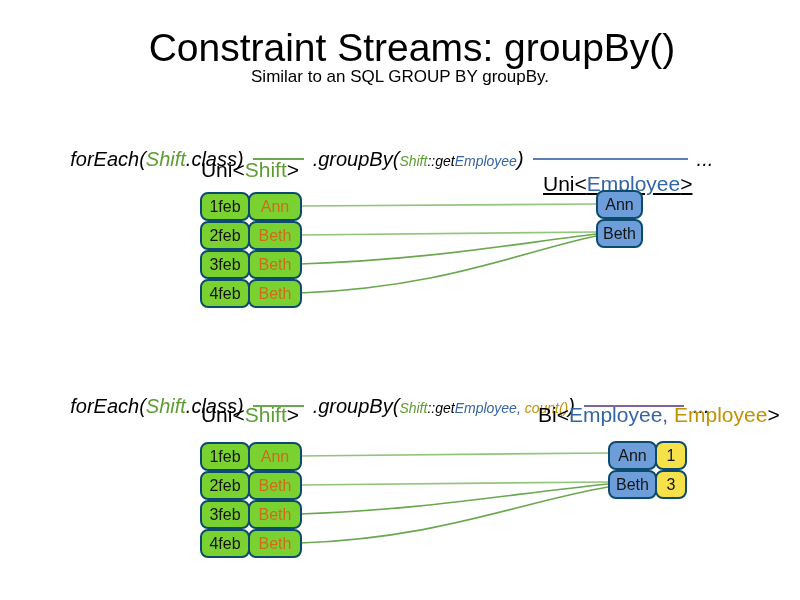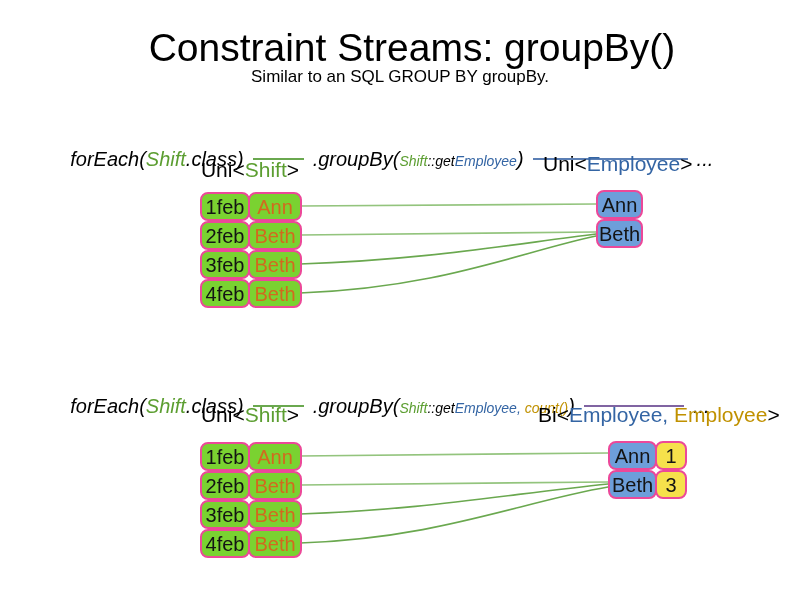--- a/index.html
+++ b/index.html
@@ -39,23 +39,23 @@
   .conn-green{width:51px;background:var(--line_green);height:1.7px;}
   .conn-blue{width:155px;background:var(--line_blue);height:1.7px;}
   .conn-purple{width:100px;background:var(--line_purple);height:1.7px;}
 
   .typelabel{position:absolute;font-size:21px;white-space:pre;}
   .lbl-center{width:100px;text-align:center;}
 
   .shift-table{position:absolute;left:200px;width:104px;}
   .shift-row{display:flex;height:29px;}
   .cell{
-    box-sizing:border-box;border:2px solid #ec4899;border-radius:8px;
+    box-sizing:border-box;border:2px solid #0c4a6e;border-radius:8px;
     display:flex;align-items:center;justify-content:center;
-    font-size:20px;line-height:1;
+    font-size:16px;line-height:1;
   }
   .date-cell{width:50px;background:var(--green_fill);color:#141414;}
   .name-cell{width:54px;margin-left:-2px;background:var(--green_fill);color:var(--orange);}
   .emp-cell{background:var(--blue_fill);color:#141414;}
   .count-cell{background:var(--yellow_fill);color:#141414;margin-left:-2px;}
   .result-col{position:absolute;}
   .result-col .emp-cell{width:47px;height:29px;}
   .result-row{display:flex;height:29px;}
   .result-row .emp-cell{width:49px;height:29px;}
   .result-row .count-cell{width:32px;height:29px;}
@@ -78,21 +78,21 @@
     <path class="lk-dark" d="M300,514 C420,510 510,494 608,484"></path>
     <path class="lk-dark" d="M300,543 C440,538 520,502 608,487"></path>
   </svg>
 
   <div class="codeline" style="top:117px;">
     <span><span>forEach(</span><span class="c-green">Shift</span><span>.class)</span></span><span class="conn conn-green"></span><span><span>.groupBy(</span><span class="code-sm c-green">Shift</span><span class="code-sm">::get</span><span class="code-sm c-blue">Employee</span><span>)</span></span><span class="conn conn-blue"></span><span>...</span>
   </div>
 
   <div class="typelabel lbl-center" style="left:200px;top:158px;"><span>Uni&lt;</span><span class="c-green">Shift</span><span>&gt;</span></div>
 
-  <div class="typelabel" style="left:543px;top:152px;"><span>Uni&lt;</span><span class="c-blue">Employee</span><span>&gt;</span></div>
+  <div class="typelabel" style="left:543px;top:172px;text-decoration:underline;"><span>Uni&lt;</span><span class="c-blue">Employee</span><span>&gt;</span></div>
 
   <div class="shift-table" style="top:192px;">
     <div class="shift-row">
       <div class="cell date-cell">1feb</div>
       <div class="cell name-cell">Ann</div>
     </div>
     <div class="shift-row">
       <div class="cell date-cell">2feb</div>
       <div class="cell name-cell">Beth</div>
     </div>

